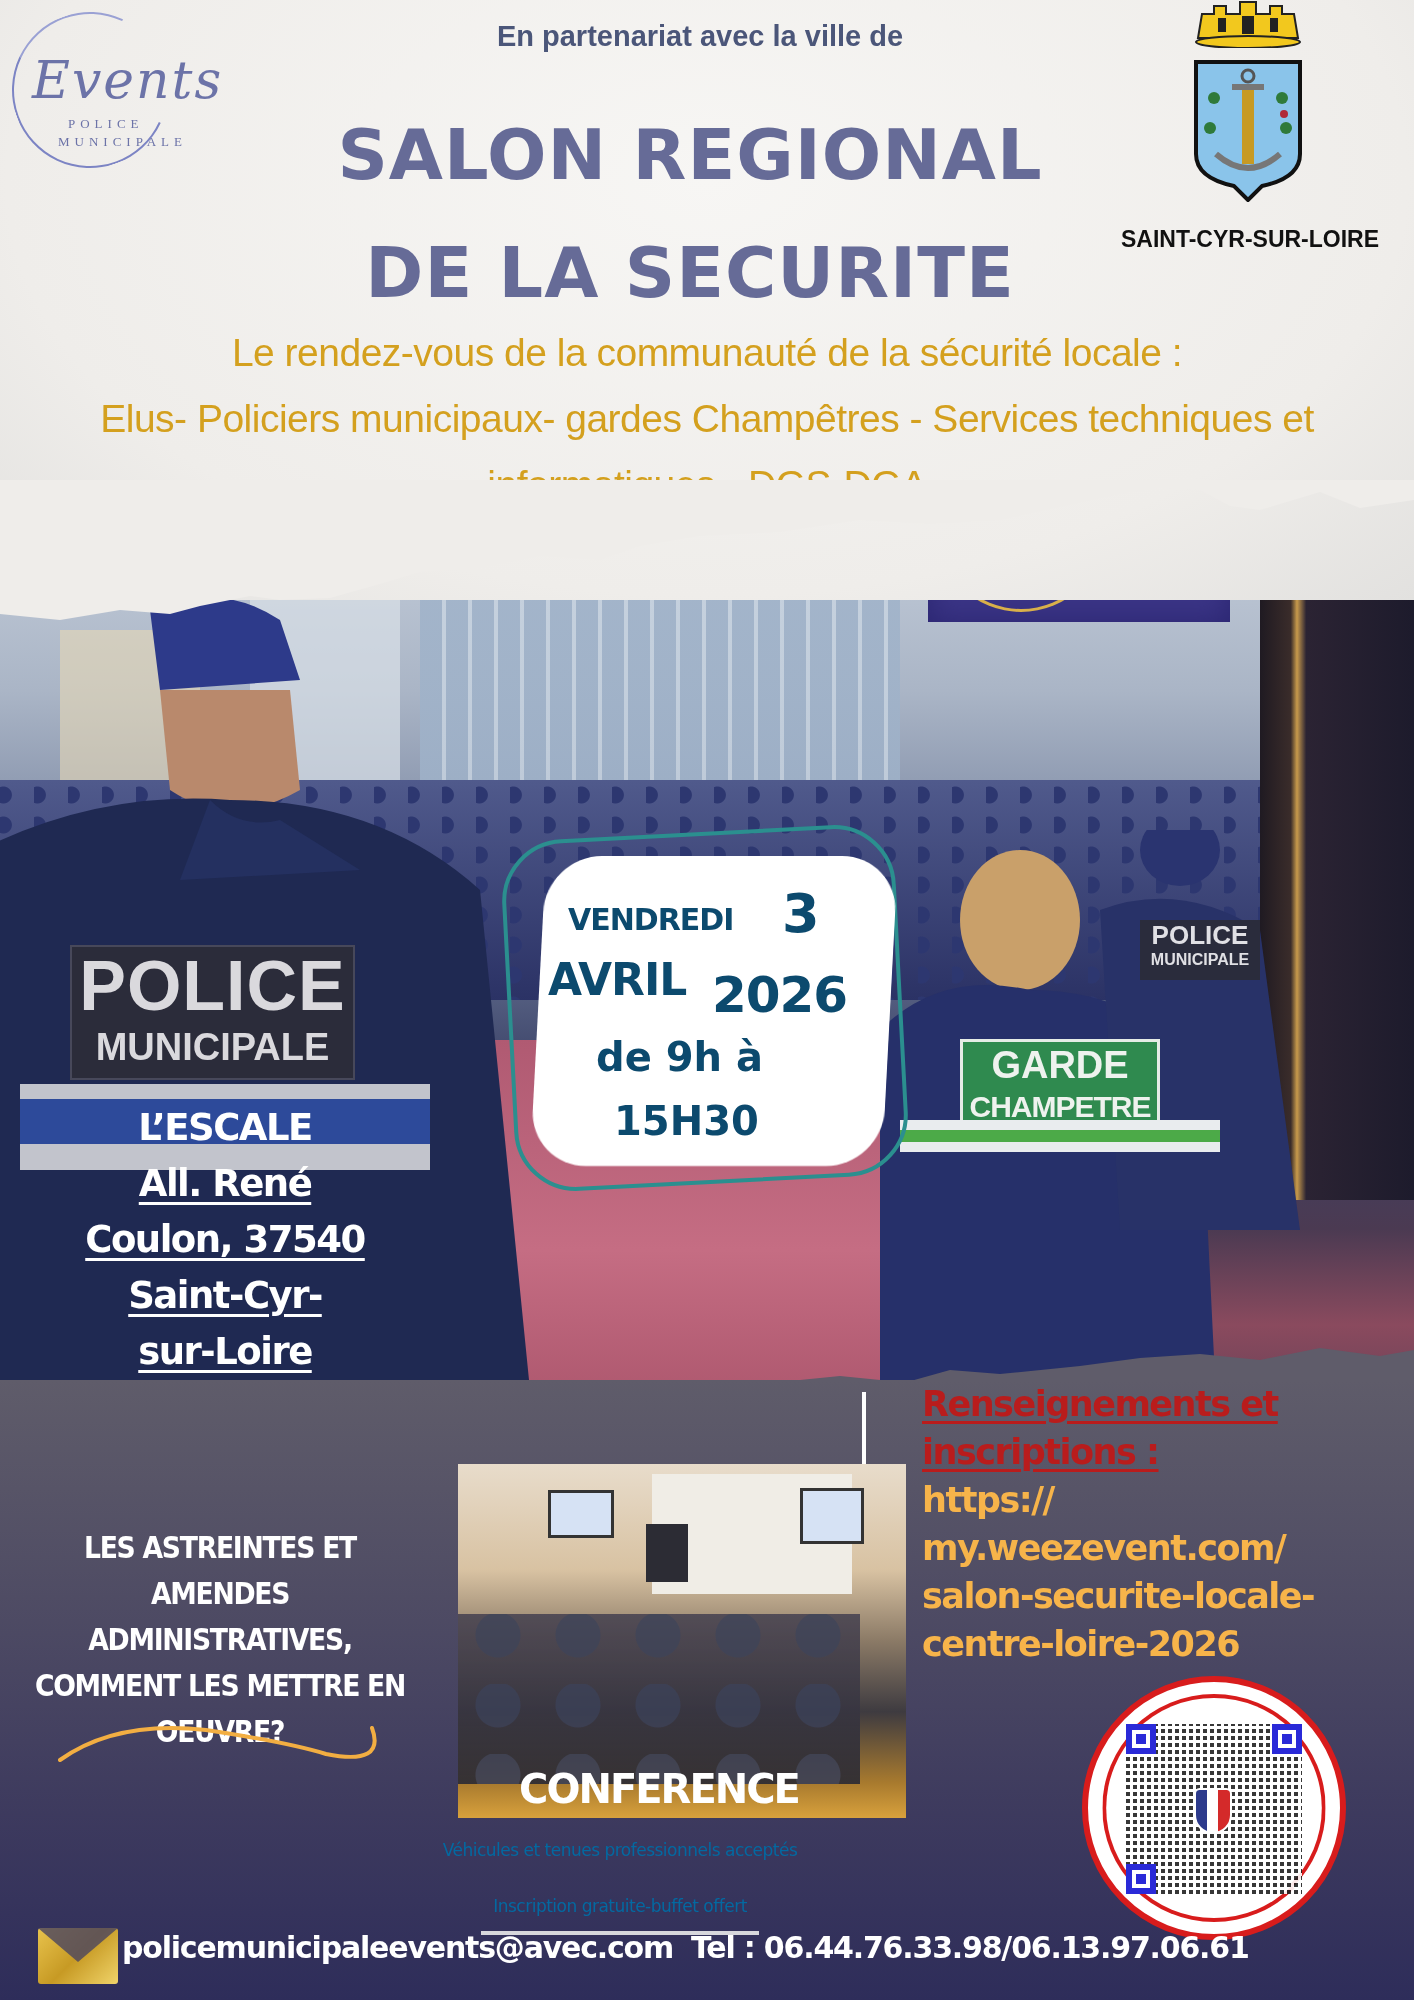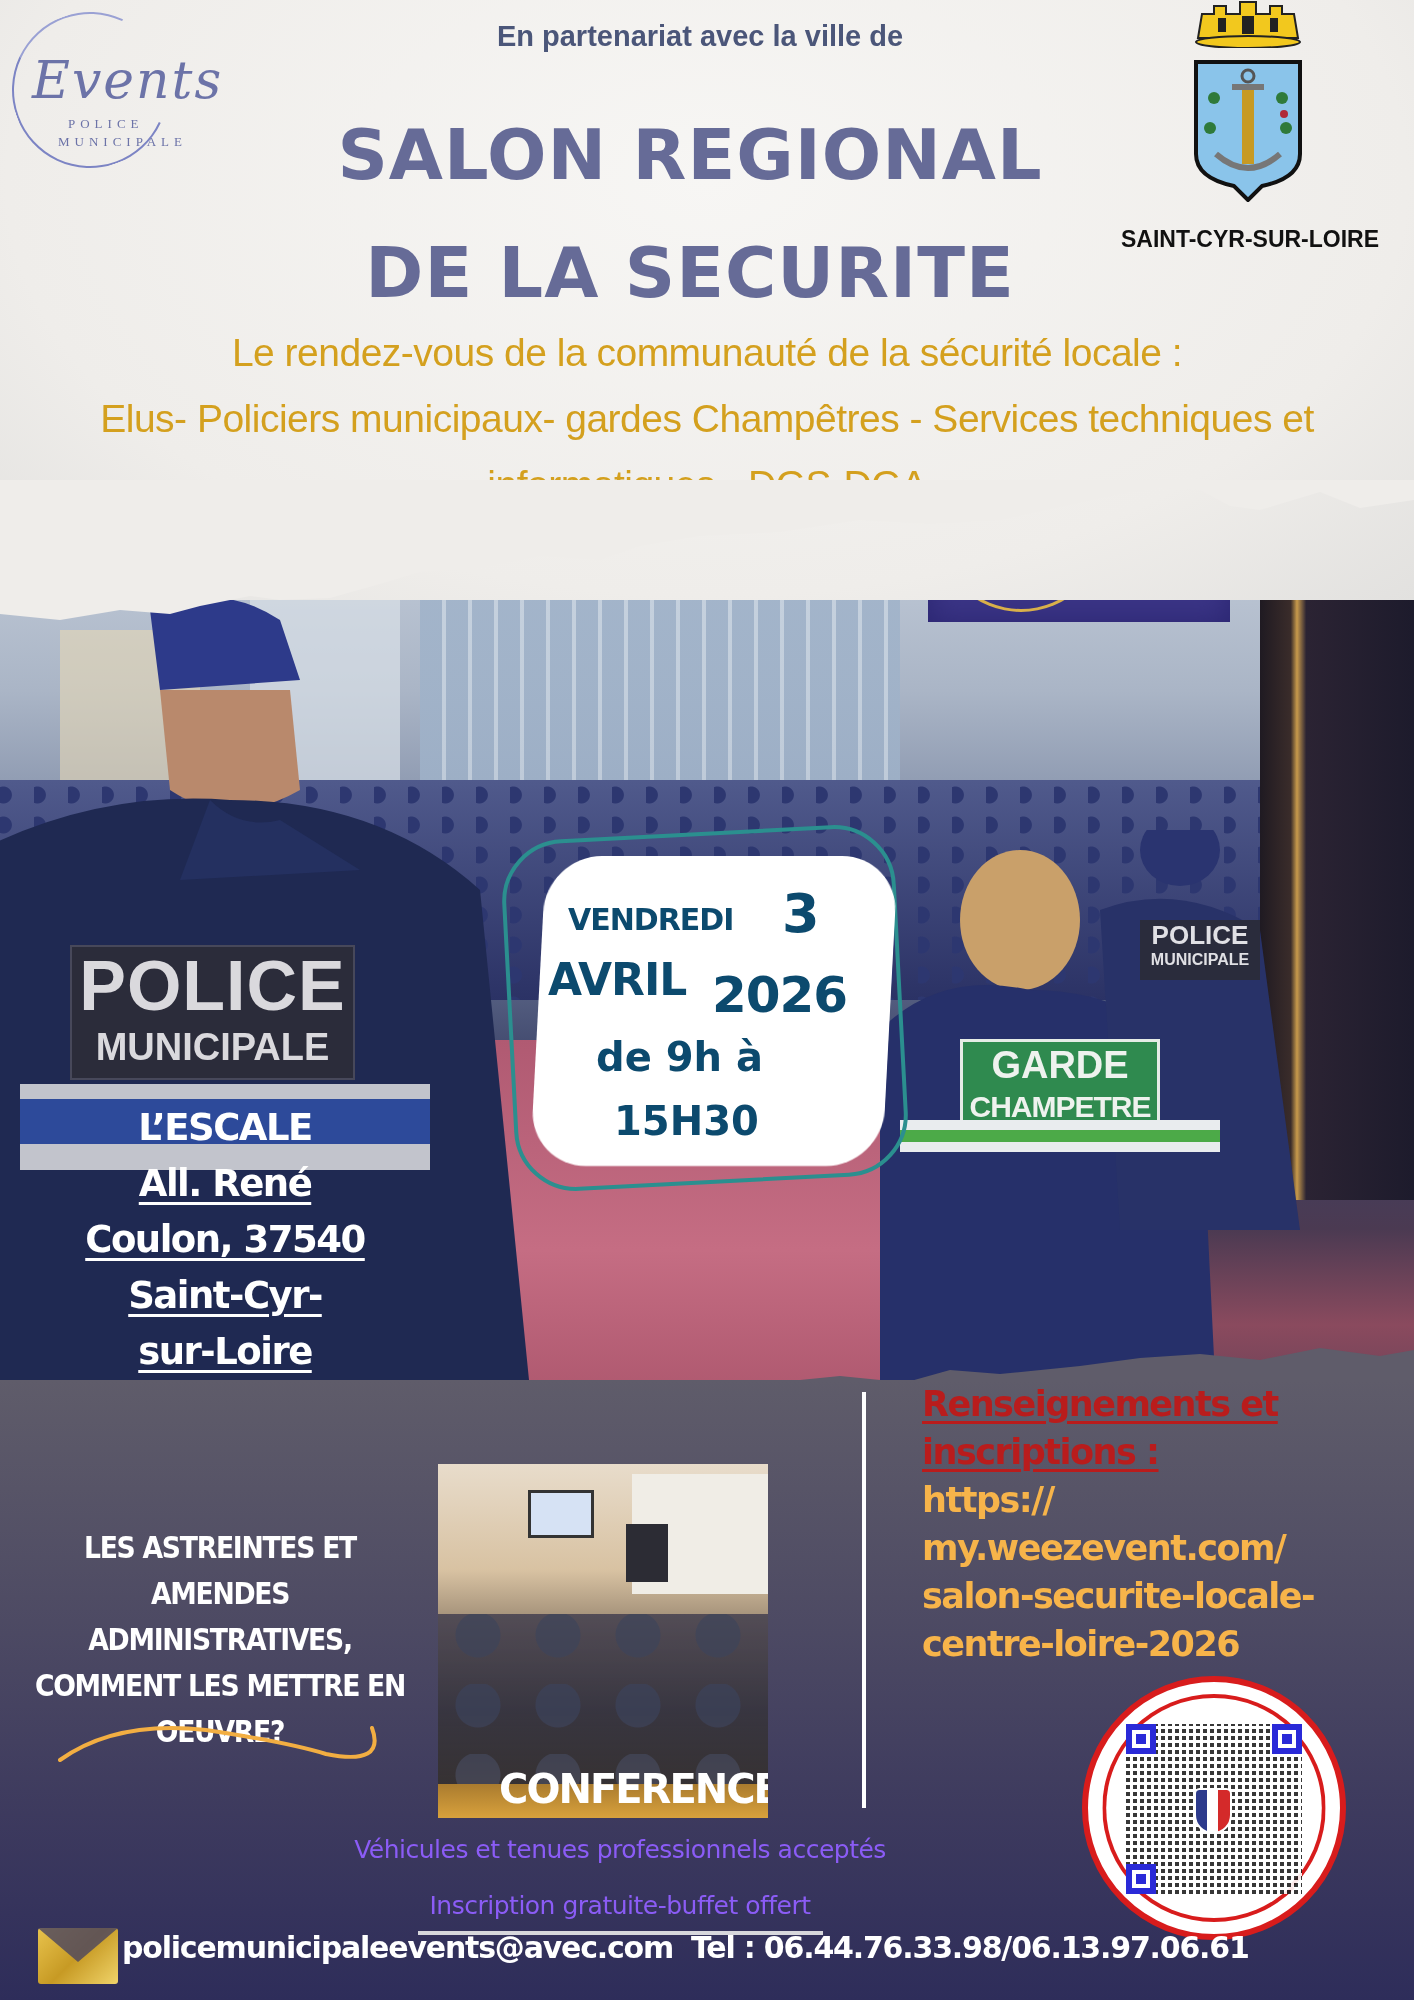--- a/index.html
+++ b/index.html
@@ -107,21 +107,21 @@
       background: linear-gradient(180deg, #5f5c6a 0%, #4f4c64 35%, #3d3a5e 70%, #2e2d5a 100%); }
     .torn-bottom { position: absolute; left: 0; top: 1340px; width: 1414px; height: 80px; z-index: 3; }
 
     .divider { position: absolute; left: 862px; top: 1392px; width: 4px; height: 416px; background: #ffffff; z-index: 5; }
 
     .conference-q { position: absolute; left: 0; top: 1524px; width: 440px; text-align: center; z-index: 5;
       font-family: "DejaVu Sans", sans-serif; font-weight: bold; color: #fff; font-size: 31px; line-height: 46px;
       letter-spacing: -1.5px; transform: scaleX(0.86); transform-origin: center; }
     .swoosh { position: absolute; left: 56px; top: 1710px; width: 330px; height: 60px; z-index: 5; }
 
-    .conf-img { position: absolute; left: 438px; top: 1464px; width: 330px; height: 354px; z-index: 5; overflow: hidden;
+    .conf-img { position: absolute; left: 458px; top: 1464px; width: 448px; height: 354px; z-index: 5; overflow: hidden;
       background: linear-gradient(180deg, #e8dccb 0%, #d8c2a2 30%, #8b7a66 50%, #3e3b40 70%, #a87a2e 90%, #d8a13c 100%); }
     .conf-img .wall { position: absolute; left: 194px; top: 10px; width: 200px; height: 120px; background: #f0ede6; }
     .conf-img .screen1 { position: absolute; left: 90px; top: 26px; width: 66px; height: 48px; background: #d6e2f4; border: 3px solid #333; }
     .conf-img .screen2 { position: absolute; left: 342px; top: 24px; width: 64px; height: 56px; background: #d6e2f4; border: 3px solid #333; }
     .conf-img .podium { position: absolute; left: 188px; top: 60px; width: 42px; height: 58px; background: #2c2c34; }
     .conf-img .chairs { position: absolute; left: 0; top: 150px; width: 402px; height: 170px;
       background: radial-gradient(circle at 50% 30%, #3a3f55 0 22px, transparent 23px) 0 0/80px 70px,
                   linear-gradient(180deg, #4a4552 0%, #2a2a34 100%); opacity: .9; }
     .conf-img .label { position: absolute; left: 0; bottom: 6px; width: 402px; text-align: center;
       font-family: "DejaVu Sans", sans-serif; font-weight: bold; font-size: 40px; color: #fff; letter-spacing: -2px; }
@@ -140,21 +140,21 @@
     .qr-code { position: absolute; left: 44px; top: 48px; width: 176px; height: 170px;
       background:
         repeating-linear-gradient(90deg, transparent 0 4px, #fff 4px 7px),
         repeating-linear-gradient(0deg, #222 0 4px, #fff 4px 7px); opacity: .9; }
     .finder { position: absolute; width: 30px; height: 30px; background: #fff; border: 6px solid #2a2ad8; }
     .finder::after { content: ""; position: absolute; left: 4px; top: 4px; width: 10px; height: 10px; background: #2a2ad8; }
     .qr-badge { position: absolute; left: 112px; top: 112px; width: 38px; height: 46px; background: linear-gradient(90deg, #2c3a8c 33%, #fff 33% 66%, #d42a2a 66%);
       border-radius: 6px 6px 20px 20px; border: 2px solid #fff; }
 
     .notes { position: absolute; left: 290px; top: 1822px; width: 660px; text-align: center; z-index: 5;
-      font-family: "DejaVu Sans", sans-serif; color: #8b5cf6; font-size: 25px; line-height: 56px; font-weight: normal; letter-spacing: -0.5px; }
+      font-family: "DejaVu Sans", sans-serif; color: #0369a1; font-size: 17px; line-height: 56px; font-weight: normal; letter-spacing: -0.5px; }
     .notes .n2 { display: inline-block; border-bottom: 4px solid #d7d7dc; padding: 0 12px; line-height: 50px; }
 
     .contact { position: absolute; left: 38px; top: 1922px; width: 1360px; height: 60px; z-index: 5; }
     .mail-icon { position: absolute; left: 0; top: 6px; width: 80px; height: 56px;
       background: linear-gradient(135deg, #e8c34d 0%, #c79a24 50%, #f0d46a 100%); border-radius: 3px; }
     .mail-icon::before { content: ""; position: absolute; left: 0; top: 0; width: 0; height: 0;
       border-left: 40px solid transparent; border-right: 40px solid transparent; border-top: 34px solid #4a4560; opacity: .8; }
     .contact-text { position: absolute; left: 84px; top: 8px; font-family: "DejaVu Sans", sans-serif; font-weight: bold;
       font-size: 30px; color: #fff; letter-spacing: -1.2px; white-space: nowrap; }
     .contact-text .gap { display: inline-block; width: 18px; }

